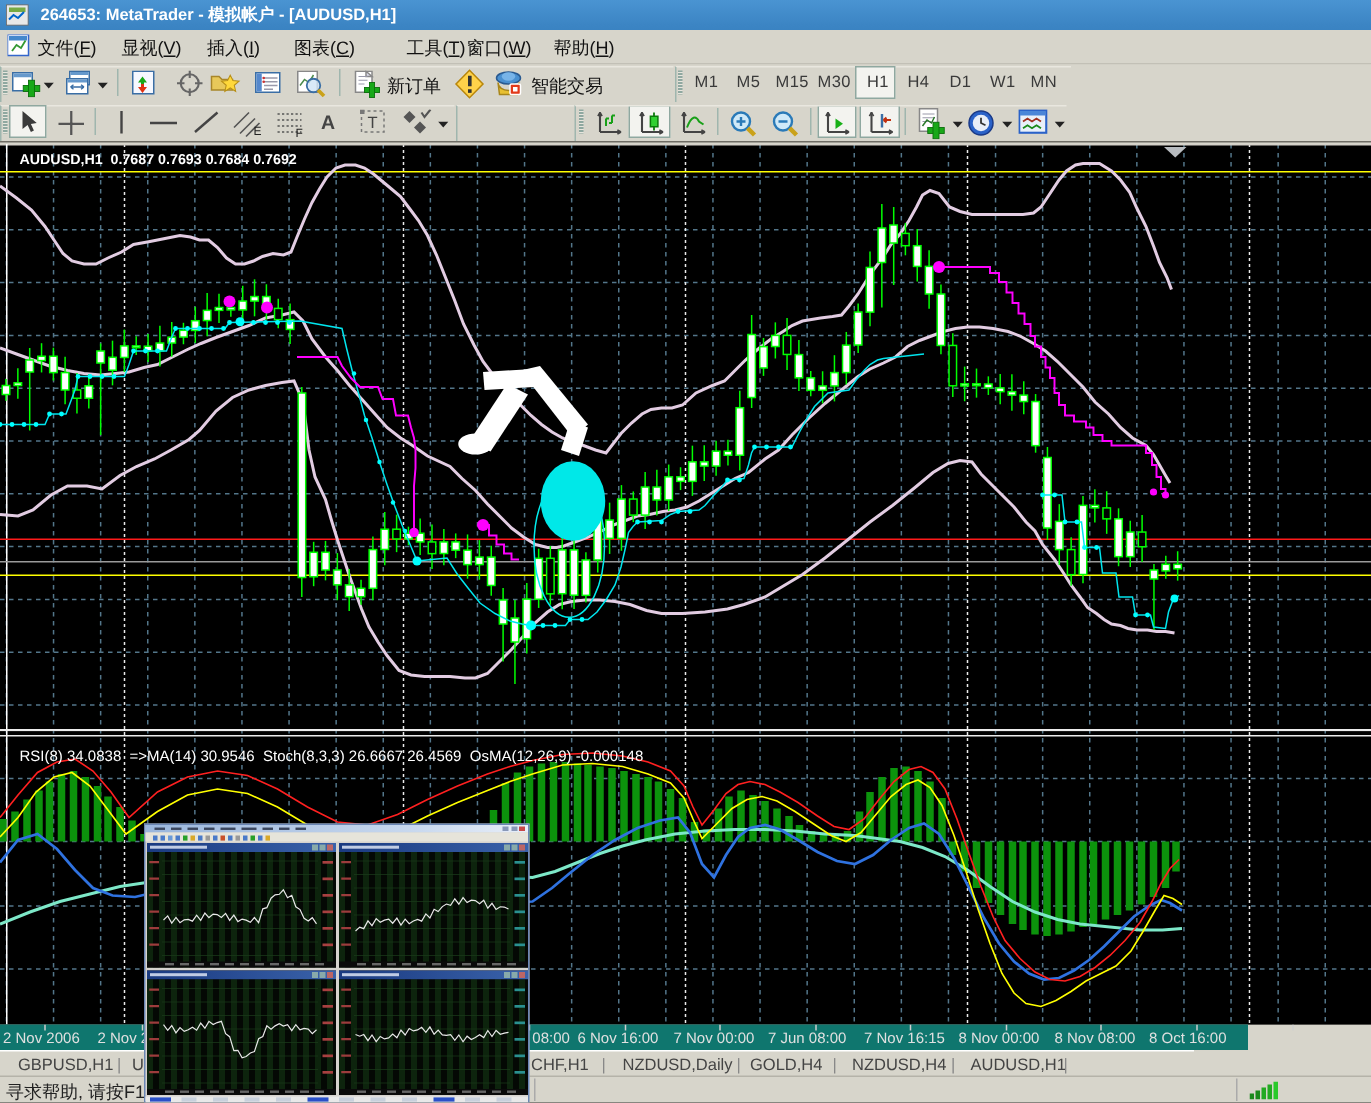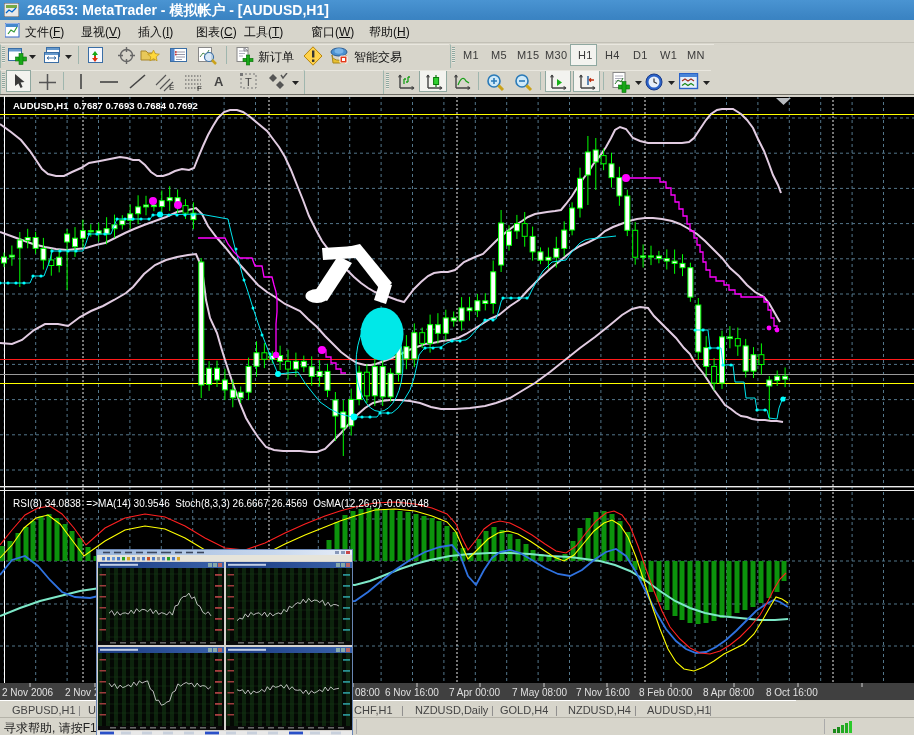--- a/index.html
+++ b/index.html
@@ -1,31 +1,31 @@
 <!DOCTYPE html>
 <html><head><meta charset="utf-8">
 <style>
 *{margin:0;padding:0;box-sizing:border-box}
 body{width:914px;height:735px;overflow:hidden;font-family:"Liberation Sans",sans-serif;background:#d7d5cb}
 #wrap{position:absolute;left:0;top:0;width:914px;height:735px;overflow:hidden}
 .abs{position:absolute}
-#titlebar{left:0;top:0;width:914px;height:36px;background:linear-gradient(180deg,#4a94d2 0%,#3c85c4 45%,#3079b8 100%);color:#fff;font-weight:bold;font-size:14px;line-height:20px}
+#titlebar{left:0;top:0;width:914px;height:36px;background:linear-gradient(180deg,#4a94d2 0%,#3c85c4 45%,#3079b8 100%);color:#fff;font-weight:bold;font-size:11px;line-height:20px}
 #titlebar .txt{position:absolute;left:27px;top:0}
 #menubar{left:0;top:20px;width:914px;height:23px;background:#d7d5cb;font-size:12px;color:#111;border-bottom:1px solid #c2c0b6}
 .mi{position:absolute;top:4px}
 #tb1{left:0;top:43px;width:914px;height:26px;background:#d7d5cb}
 #tb2{left:0;top:69px;width:914px;height:26px;background:#d7d5cb;border-bottom:1px solid #6e6c64}
 .tbsec{position:absolute;top:1px;height:24px;border-left:1px solid #9fb6ae;border-top:1px solid #e9e7df}
 .grip{position:absolute;left:2px;top:4px;width:3px;height:16px;background:repeating-linear-gradient(180deg,#8fa8a0 0 1px,#e8e6de 1px 2px)}
 .press{position:absolute;top:1px;height:22px;border:1px solid #8fa8a0;background:#f3f3ef}
 .sepv{position:absolute;top:3px;width:1px;height:18px;background:#9fb6ae}
 .tftxt{position:absolute;top:6px;font-size:11px;color:#3a3a3a;letter-spacing:0.3px}
 .btxt{position:absolute;top:6px;font-size:12px;color:#111}
 #chart{left:0;top:96px;width:914px;height:587px;background:#000}
-#dateaxis{left:0;top:683px;width:914px;height:17px;background:#404040;color:#e0e0e0;font-size:10px}
+#dateaxis{left:0;top:683px;width:832px;height:17px;background:#0f766e;color:#e0e0e0;font-size:10px}
 #dateaxis div{position:absolute;top:4px;white-space:pre}
 #tabs{left:0;top:700px;width:796px;height:17px;background:#d7d5cb;border-top:1px solid #fff;font-size:11px;color:#444}
 #tabs div{position:absolute;top:3px;white-space:pre}
 #status{left:0;top:717px;width:914px;height:18px;background:#d7d5cb;border-top:1px solid #b5b3a9;font-size:12px;color:#222}
 svg{display:block}
 .gv{stroke:#53768a;stroke-width:1;stroke-dasharray:3 3}
 .sep{stroke:#ececec;stroke-width:1;stroke-dasharray:2 2}
 #miniwin{left:96px;top:549px;width:257px;height:186px;background:#d6d3ce;border:1px solid #6a86b4;z-index:30}
 .panel{position:absolute;background:#000}
 .ptitle{position:absolute;left:0;top:0;right:0;height:6px;background:linear-gradient(90deg,#1a3a80,#3a62aa);}
@@ -46,21 +46,21 @@
 <div id="menubar" class="abs">
  <svg class="abs" style="left:5px;top:3px" width="15" height="15">
         <rect x="0" y="0" width="14" height="14" fill="#fff" stroke="#36c"></rect>
         <rect x="1" y="1" width="12" height="3" fill="#48c"></rect>
         <path d="M3 11 L6 7 L9 9 L12 4" stroke="#393" stroke-width="1.2" fill="none"></path>
       </svg>
  <span class="mi" style="left:25px">文件(<u>F</u>)</span>
  <span class="mi" style="left:81px">显视(<u>V</u>)</span>
  <span class="mi" style="left:138px">插入(<u>I</u>)</span>
  <span class="mi" style="left:196px">图表(<u>C</u>)</span>
- <span class="mi" style="left:244px">工具(<u>T</u>)</span>
+ <span class="mi" style="left:271px">工具(<u>T</u>)</span>
  <span class="mi" style="left:311px">窗口(<u>W</u>)</span>
  <span class="mi" style="left:369px">帮助(<u>H</u>)</span>
 </div>
 
 <div id="tb1" class="abs">
  <div class="tbsec" style="left:0;width:449px"></div>
  <div class="grip" style="left:2px"></div>
  <svg class="abs" style="left:8px;top:4px" width="22" height="18">
         <rect x="0.5" y="1.5" width="13" height="12" fill="#fff" stroke="#3a6ea5"></rect>
         <rect x="1" y="2" width="12" height="2.5" fill="#6699cc"></rect>
@@ -752,25 +752,25 @@
           <line x1="671" y1="0" x2="671" y2="4"></line>
           <line x1="734" y1="0" x2="734" y2="4"></line>
           <line x1="798" y1="0" x2="798" y2="4"></line>
           <line x1="862" y1="0" x2="862" y2="4"></line>
         </g>
  </svg>
  <div style="left:2px">2 Nov 2006</div>
  <div style="left:65px">2 Nov 2</div>
  <div style="left:326px">6 Nov 08:00</div>
  <div style="left:385px">6 Nov 16:00</div>
- <div style="left:449px">7 Apr 00:00</div>
- <div style="left:512px">7 May 08:00</div>
- <div style="left:576px">7 Nov 16:00</div>
- <div style="left:639px">8 Feb 00:00</div>
- <div style="left:703px">8 Apr 08:00</div>
+ <div style="left:449px">7 Nov 00:00</div>
+ <div style="left:512px">7 Jun 08:00</div>
+ <div style="left:576px">7 Nov 16:15</div>
+ <div style="left:639px">8 Nov 00:00</div>
+ <div style="left:703px">8 Nov 08:00</div>
  <div style="left:766px">8 Oct 16:00</div>
 </div>
 
 <div id="tabs" class="abs">
  <div style="left:12px">GBPUSD,H1</div>
       <div style="left:78px;color:#888">|</div>
       <div style="left:88px">U</div>
  <div style="left:354px">CHF,H1</div>
       <div style="left:401px;color:#888">|</div>
  <div style="left:415px">NZDUSD,Daily</div>

